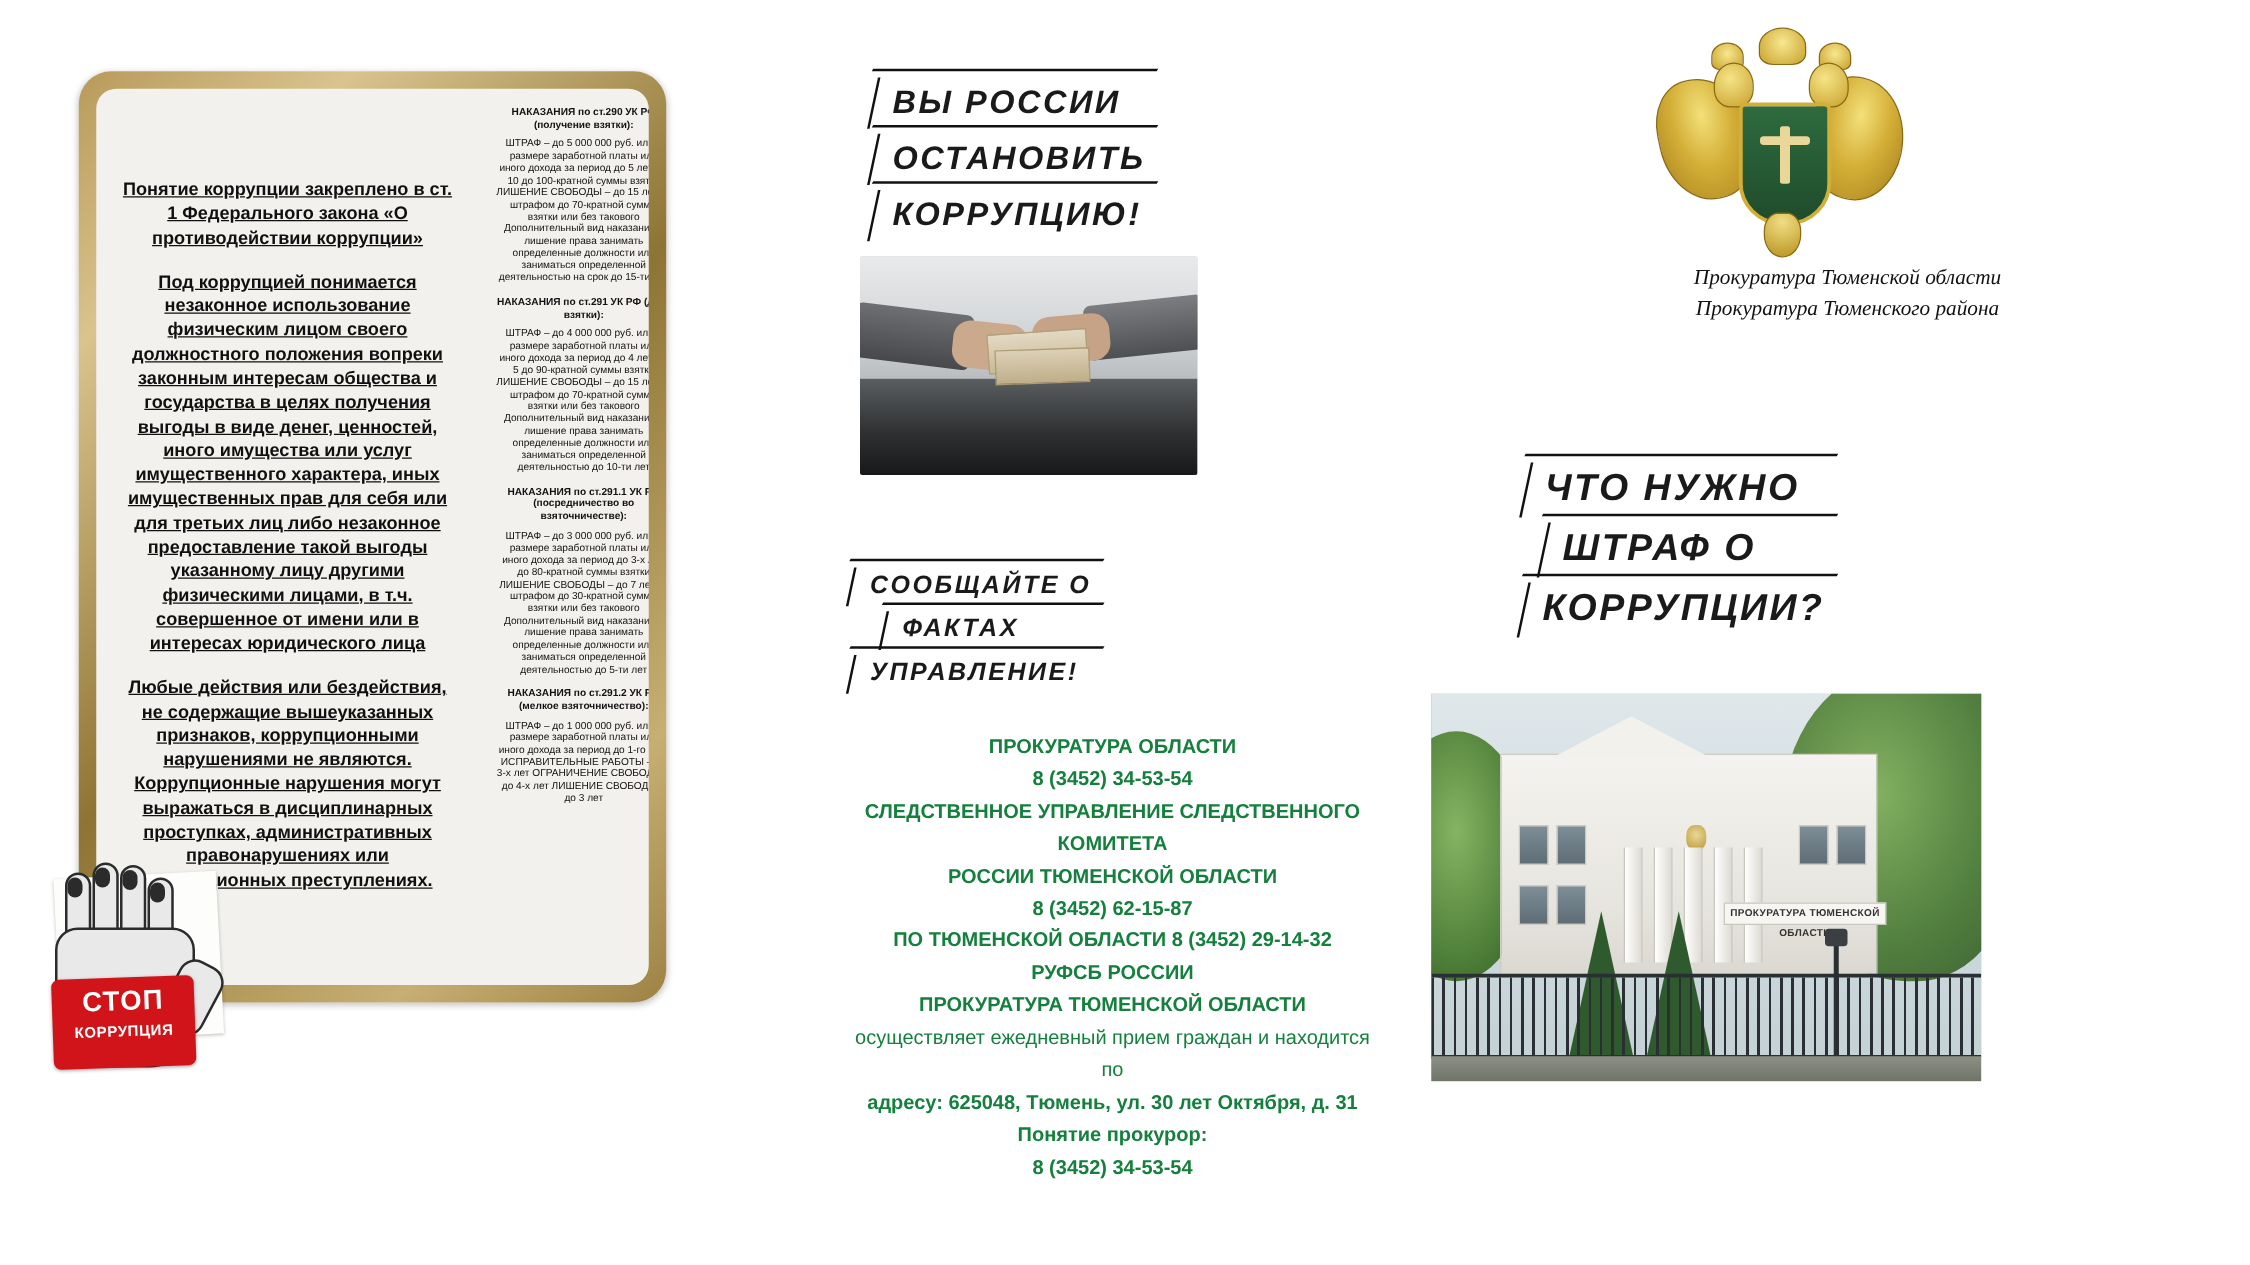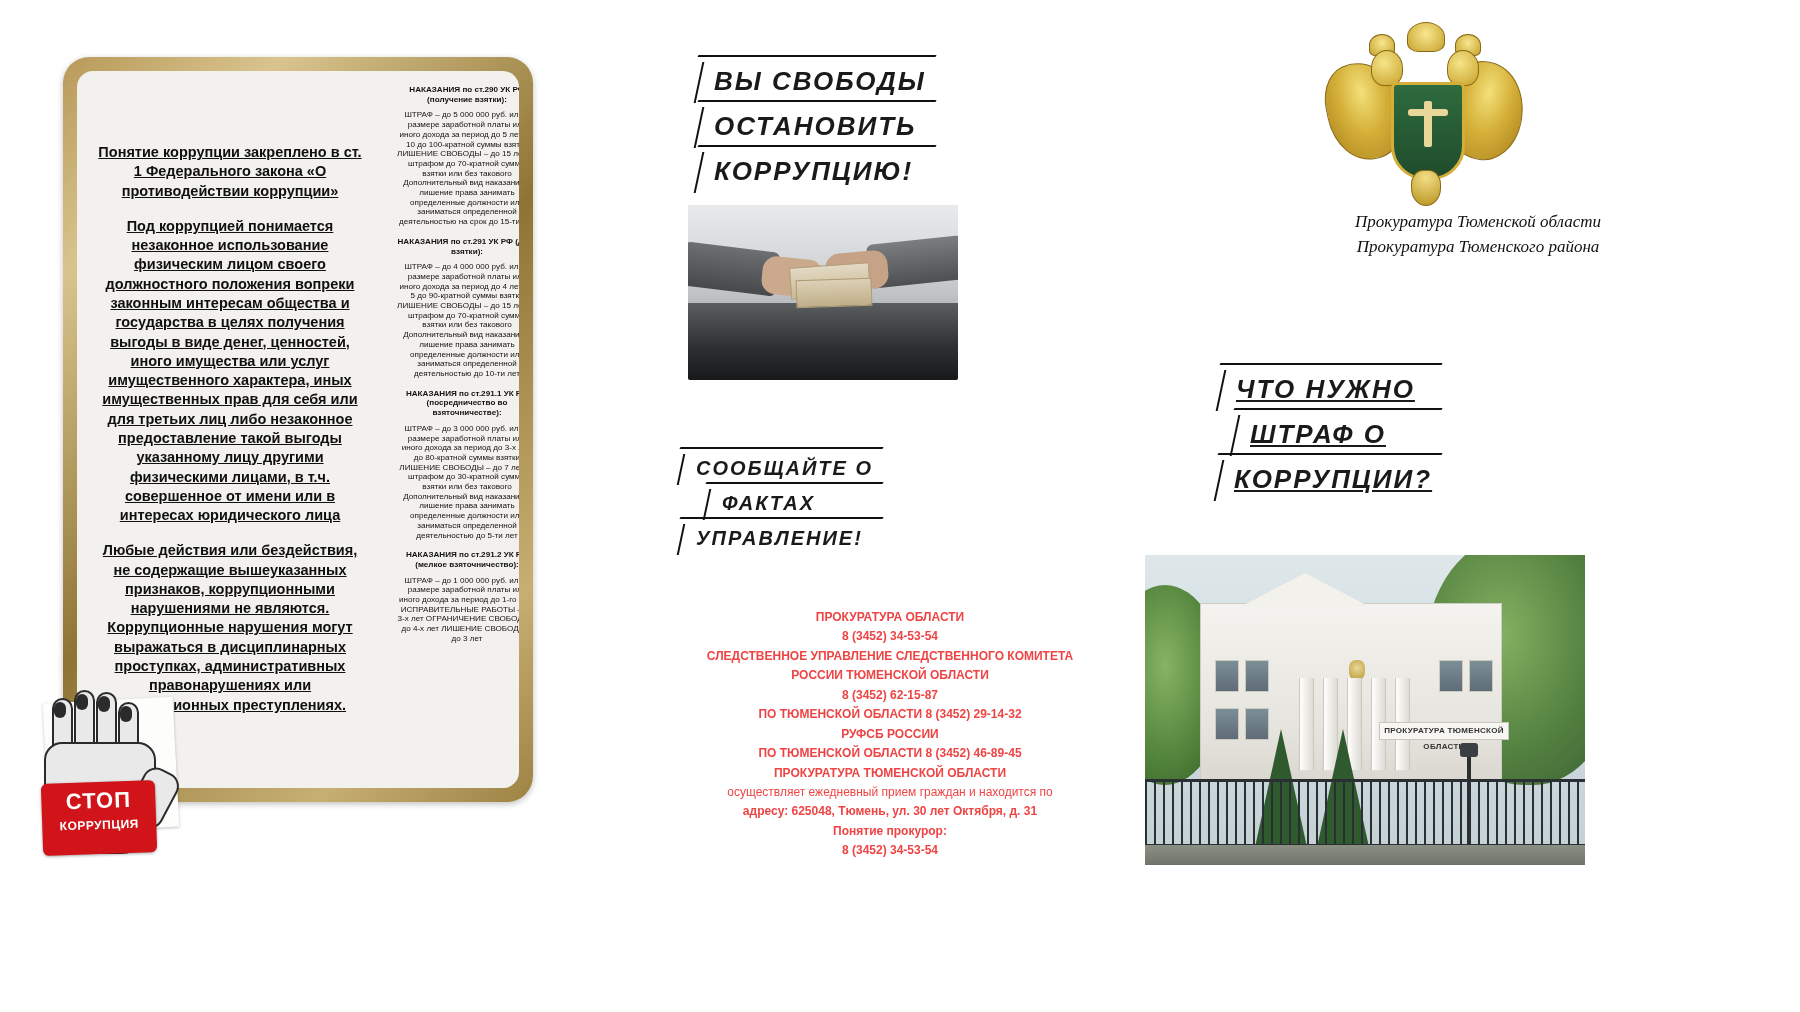--- a/index.html
+++ b/index.html
@@ -262,27 +262,27 @@
     left: 10px;
     top: 412px;
     font-size: 20px;
   }
   #headline-report .slant-line { padding: 5px 4px 7px 6px; }
   #headline-report .l2 { margin-left: 26px; }
 
   #contacts {
     position: absolute;
     left: 0px;
-    top: 568px;
+    top: 545px;
     width: 420px;
     text-align: center;
-    font-size: 12px;
+    font-size: 16px;
     line-height: 1.62;
     font-weight: bold;
-    color: #ef4444;
+    color: #15803d;
   }
   #contacts .reg { font-weight: normal; }
 
   
   #right-panel {
     position: absolute;
     left: 1200px;
     top: 10px;
     width: 560px;
     height: 980px;
@@ -390,22 +390,21 @@
     font-style: italic;
     font-size: 17px;
     line-height: 1.45;
     color: #111;
   }
 
   #headline-know {
     position: absolute;
     left: 30px;
     top: 358px;
-    font-size: 26px;
-    text-decoration: underline;
+    font-size: 30px;
   }
   #headline-know .slant-line { padding: 6px 4px 8px 6px; }
   #headline-know .l2 { margin-left: 14px; }
   #headline-know .l3 { margin-left: -2px; }
 
   
   #building-photo {
     position: absolute;
     left: -55px;
     top: 545px;
@@ -523,21 +522,21 @@
   </div>
   <div id="stop-sign">
     <div class="s1">СТОП</div>
     <div class="s2">КОРРУПЦИЯ</div>
   </div>
 </div>
 
 <div id="middle-panel">
 
   <div id="headline-stop" class="slant-group">
-    <span class="slant-line l1">ВЫ СВОБОДЫ</span>
+    <span class="slant-line l1">ВЫ РОССИИ</span>
     <span class="slant-line l2">ОСТАНОВИТЬ</span>
     <span class="slant-line l3">КОРРУПЦИЮ!</span>
   </div>
 
   <div id="money-photo">
     <div class="mp-sky"></div>
     <div class="mp-table"></div>
     <div class="mp-sleeve-l"></div>
     <div class="mp-sleeve-r"></div>
     <div class="mp-hand-l"></div>
@@ -553,21 +552,20 @@
   </div>
 
   <div id="contacts">
     <div>ПРОКУРАТУРА ОБЛАСТИ</div>
     <div>8 (3452) 34-53-54</div>
     <div>СЛЕДСТВЕННОЕ УПРАВЛЕНИЕ СЛЕДСТВЕННОГО КОМИТЕТА</div>
     <div>РОССИИ ТЮМЕНСКОЙ ОБЛАСТИ</div>
     <div>8 (3452) 62-15-87</div>
     <div>ПО ТЮМЕНСКОЙ ОБЛАСТИ 8 (3452) 29-14-32</div>
     <div>РУФСБ РОССИИ</div>
-    <div>ПО ТЮМЕНСКОЙ ОБЛАСТИ 8 (3452) 46-89-45</div>
     <div>ПРОКУРАТУРА ТЮМЕНСКОЙ ОБЛАСТИ</div>
     <div class="reg">осуществляет ежедневный прием граждан и находится по</div>
     <div>адресу: 625048, Тюмень, ул. 30 лет Октября, д. 31</div>
     <div>Понятие прокурор:</div>
     <div>8 (3452) 34-53-54</div>
   </div>
 </div>
 
 <div id="right-panel">
 

